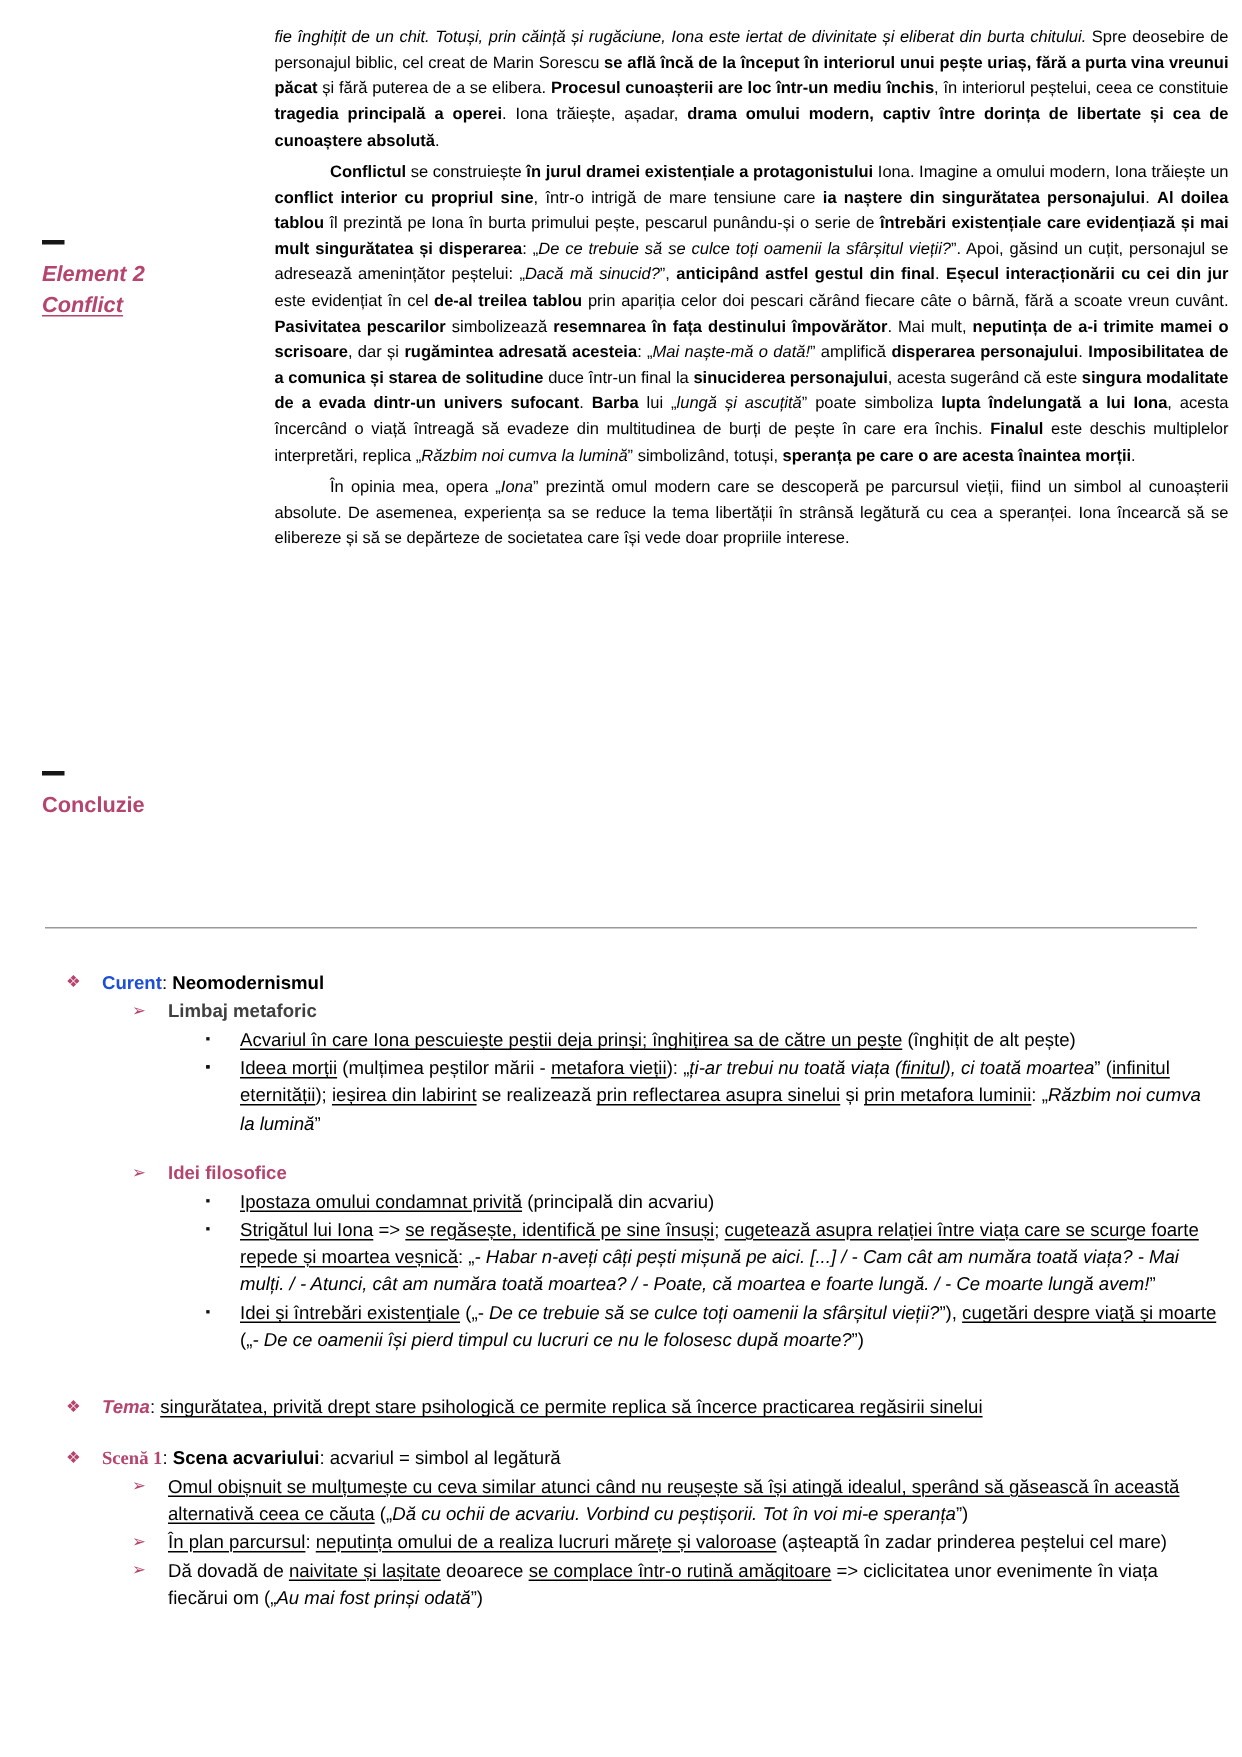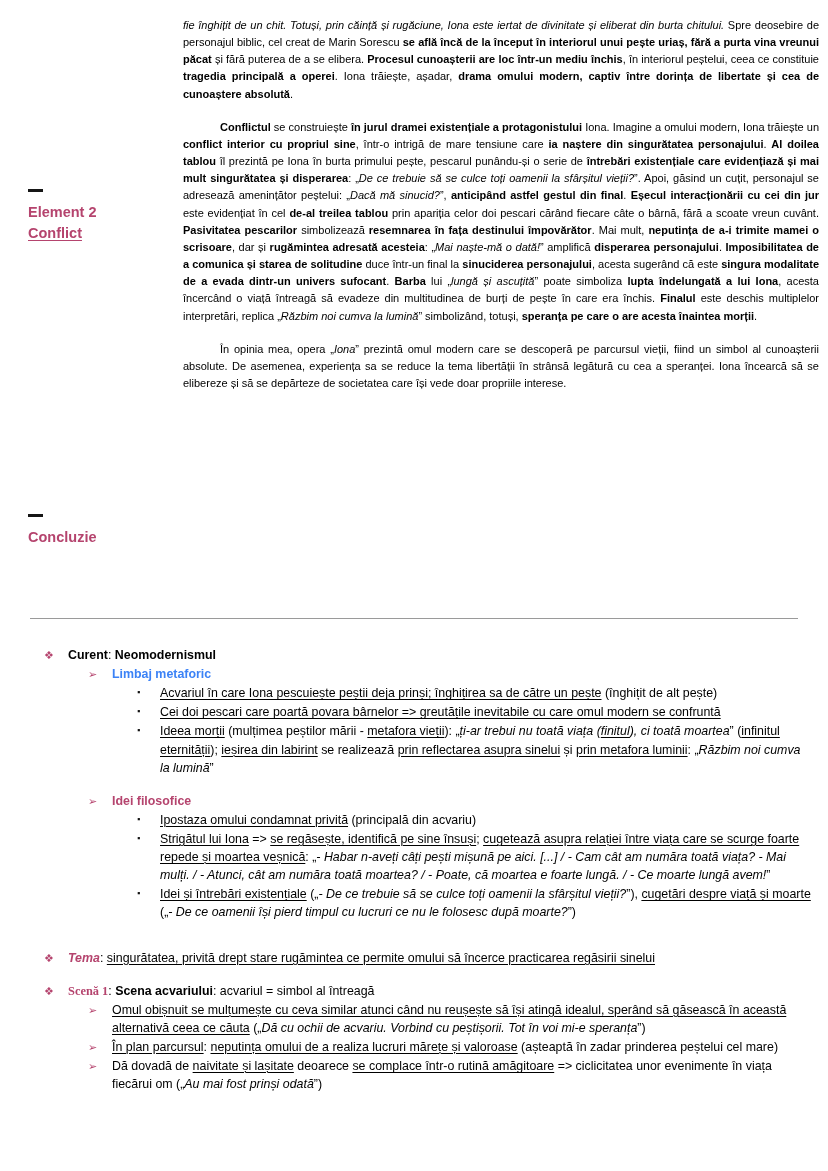--- a/index.html
+++ b/index.html
@@ -4,31 +4,31 @@
 <style>
   :root{ --accent:#b5446e; }
   *{ margin:0; padding:0; box-sizing:border-box; }
   html,body{ background:#ffffff; }
   .page{
     position:relative; width:828px; height:1171px; background:#ffffff;
     font-family:"Liberation Sans", sans-serif; color:#000; overflow:hidden; margin:0 auto;
   }
   .doc-column{ position:absolute; left:183px; top:17px; width:636px; }
   .para{ font-size:11px; line-height:1.56; text-align:justify; }
-  .para + .para{ margin-top:16px; }
+  .para + .para{ margin-top:4px; }
   .para.indent{ text-indent:37px; }
 
   .seg.b{ font-weight:bold; }
   .seg.i{ font-style:italic; }
   .u{ text-decoration:underline; text-underline-offset:2px; text-decoration-thickness:1px; }
 
   .margin-label{ position:absolute; left:28px; width:150px; }
   .margin-label .dash{ width:15px; height:3px; background:#161616; margin-bottom:10px; }
   .margin-label .label-line{ color:var(--accent); font-weight:bold; font-size:14.5px; line-height:1.45; }
-  .label-1{ top:189px; }
+  .label-1{ top:160px;font-style:italic; }
   .label-2{ top:514px; }
 
   .divider{ position:absolute; left:30px; top:618px; width:768px; height:1px; background:#9a9a9a; }
 
   .notes{ position:absolute; left:40px; top:646px; width:772px; font-size:12.4px; line-height:1.46; }
   .note-item{ position:relative; margin-bottom:1px; }
   .note-item.gap{ margin-top:15px; }
   .note-item.gap2{ margin-top:27px; }
   .level0{ padding-left:28px; }
   .level1{ padding-left:72px; }
@@ -55,29 +55,29 @@
 
   <div class="doc-column">
     <p class="para"><span class="seg i">fie înghițit de un chit. Totuși, prin căință și rugăciune, Iona este iertat de divinitate și eliberat din burta chitului.</span><span class="seg"> Spre deosebire de personajul biblic, cel creat de Marin Sorescu </span><span class="seg b">se află încă de la început în interiorul unui pește uriaș, fără a purta vina vreunui păcat</span><span class="seg"> și fără puterea de a se elibera. </span><span class="seg b">Procesul cunoașterii are loc într-un mediu închis</span><span class="seg">, în interiorul peștelui, ceea ce constituie </span><span class="seg b">tragedia principală a operei</span><span class="seg">. Iona trăiește, așadar, </span><span class="seg b">drama omului modern, captiv între dorința de libertate și cea de cunoaștere absolută</span><span class="seg">.</span></p>
     <p class="para indent"><span class="seg b">Conflictul</span><span class="seg"> se construiește </span><span class="seg b">în jurul dramei existențiale a protagonistului</span><span class="seg"> Iona. Imagine a omului modern, Iona trăiește un </span><span class="seg b">conflict interior cu propriul sine</span><span class="seg">, într-o intrigă de mare tensiune care </span><span class="seg b">ia naștere din singurătatea personajului</span><span class="seg">. </span><span class="seg b">Al doilea tablou</span><span class="seg"> îl prezintă pe Iona în burta primului pește, pescarul punându-și o serie de </span><span class="seg b">întrebări existențiale care evidențiază și mai mult singurătatea și disperarea</span><span class="seg">: „</span><span class="seg i">De ce trebuie să se culce toți oamenii la sfârșitul vieții?</span><span class="seg">”. Apoi, găsind un cuțit, personajul se adresează amenințător peștelui: „</span><span class="seg i">Dacă mă sinucid?</span><span class="seg">”, </span><span class="seg b">anticipând astfel gestul din final</span><span class="seg">. </span><span class="seg b">Eșecul interacționării cu cei din jur</span><span class="seg"> este evidențiat în cel </span><span class="seg b">de-al treilea tablou</span><span class="seg"> prin apariția celor doi pescari cărând fiecare câte o bârnă, fără a scoate vreun cuvânt. </span><span class="seg b">Pasivitatea pescarilor</span><span class="seg"> simbolizează </span><span class="seg b">resemnarea în fața destinului împovărător</span><span class="seg">. Mai mult, </span><span class="seg b">neputința de a-i trimite mamei o scrisoare</span><span class="seg">, dar și </span><span class="seg b">rugămintea adresată acesteia</span><span class="seg">: „</span><span class="seg i">Mai naște-mă o dată!</span><span class="seg">” amplifică </span><span class="seg b">disperarea personajului</span><span class="seg">. </span><span class="seg b">Imposibilitatea de a comunica și starea de solitudine</span><span class="seg"> duce într-un final la </span><span class="seg b">sinuciderea personajului</span><span class="seg">, acesta sugerând că este </span><span class="seg b">singura modalitate de a evada dintr-un univers sufocant</span><span class="seg">. </span><span class="seg b">Barba</span><span class="seg"> lui „</span><span class="seg i">lungă și ascuțită</span><span class="seg">” poate simboliza </span><span class="seg b">lupta îndelungată a lui Iona</span><span class="seg">, acesta încercând o viață întreagă să evadeze din multitudinea de burți de pește în care era închis. </span><span class="seg b">Finalul</span><span class="seg"> este deschis multiplelor interpretări, replica „</span><span class="seg i">Răzbim noi cumva la lumină</span><span class="seg">” simbolizând, totuși, </span><span class="seg b">speranța pe care o are acesta înaintea morții</span><span class="seg">.</span></p>
     <p class="para indent"><span class="seg">În opinia mea, opera „</span><span class="seg i">Iona</span><span class="seg">” prezintă omul modern care se descoperă pe parcursul vieții, fiind un simbol al cunoașterii absolute. De asemenea, experiența sa se reduce la tema libertății în strânsă legătură cu cea a speranței. Iona încearcă să se elibereze și să se depărteze de societatea care își vede doar propriile interese.</span></p>
   </div>
 
   <div class="divider"></div>
 
   <div class="notes" id="notes">
-      <div class="note-item level0"><span class="bullet">❖</span><span class="note-text"><span class="seg b" style="color: #000000;">Curent</span><span class="seg">: </span><span class="seg b">Neomodernismul</span></span></div>
-      <div class="note-item level1"><span class="bullet">➢</span><span class="note-text"><span class="seg b" style="color: #3b82f6;">Limbaj metaforic</span></span></div>
+      <div class="note-item level0"><span class="bullet">❖</span><span class="note-text"><span class="seg b" style="color: #1d4ed8;">Curent</span><span class="seg">: </span><span class="seg b">Neomodernismul</span></span></div>
+      <div class="note-item level1"><span class="bullet">➢</span><span class="note-text"><span class="seg b" style="color: #404040;">Limbaj metaforic</span></span></div>
       <div class="note-item level2"><span class="bullet">▪</span><span class="note-text"><span class="seg u">Acvariul în care Iona pescuiește peștii deja prinși; înghițirea sa de către un pește</span><span class="seg"> (înghițit de alt pește)</span></span></div>
-      <div class="note-item level2"><span class="bullet">▪</span><span class="note-text"><span class="seg u">Cei doi pescari care poartă povara bârnelor =&gt; greutățile inevitabile cu care omul modern se confruntă</span></span></div>
+      <div class="note-item level2"><span class="bullet">▪</span></div>
       <div class="note-item level2"><span class="bullet">▪</span><span class="note-text"><span class="seg u">Ideea morții</span><span class="seg"> (mulțimea peștilor mării - </span><span class="seg u">metafora vieții</span><span class="seg">): „</span><span class="seg i">ți-ar trebui nu toată viața</span><span class="seg i"> (</span><span class="seg i u">finitul</span><span class="seg i">), </span><span class="seg i">ci toată moartea</span><span class="seg">” (</span><span class="seg u">infinitul eternității</span><span class="seg">); </span><span class="seg u">ieșirea din labirint</span><span class="seg"> se realizează </span><span class="seg u">prin reflectarea asupra sinelui</span><span class="seg"> și </span><span class="seg u">prin metafora luminii</span><span class="seg">: „</span><span class="seg i">Răzbim noi cumva la lumină</span><span class="seg">”</span></span></div>
       <div class="note-item level1 gap"><span class="bullet">➢</span><span class="note-text"><span class="seg b" style="color: rgb(181, 68, 110);">Idei filosofice</span></span></div>
       <div class="note-item level2"><span class="bullet">▪</span><span class="note-text"><span class="seg u">Ipostaza omului condamnat privită</span><span class="seg"> (principală din acvariu)</span></span></div>
       <div class="note-item level2"><span class="bullet">▪</span><span class="note-text"><span class="seg u">Strigătul lui Iona</span><span class="seg"> =&gt; </span><span class="seg u">se regăsește, identifică pe sine însuși</span><span class="seg">; </span><span class="seg u">cugetează asupra relației între viața care se scurge foarte repede și moartea veșnică</span><span class="seg">: „</span><span class="seg i">- Habar n-aveți câți pești mișună pe aici. [...] / - Cam cât am număra toată viața? - Mai mulți. / - Atunci, cât am număra toată moartea? / - Poate, că moartea e foarte lungă. / - Ce moarte lungă avem!</span><span class="seg">”</span></span></div>
       <div class="note-item level2"><span class="bullet">▪</span><span class="note-text"><span class="seg u">Idei și întrebări existențiale</span><span class="seg"> („</span><span class="seg i">- De ce trebuie să se culce toți oamenii la sfârșitul vieții?</span><span class="seg">”), </span><span class="seg u">cugetări despre viață și moarte</span><span class="seg"> („</span><span class="seg i">- De ce oamenii își pierd timpul cu lucruri ce nu le folosesc după moarte?</span><span class="seg">”)</span></span></div>
-      <div class="note-item level0 gap2"><span class="bullet">❖</span><span class="note-text"><span class="seg b" style="color: rgb(181, 68, 110); font-style: italic;">Tema</span><span class="seg">: </span><span class="seg u">singurătatea, privită drept stare rugămintea ce permite omului să încerce practicarea regăsirii sinelui</span></span></div>
-      <div class="note-item level0 gap"><span class="bullet">❖</span><span class="note-text"><span class="seg b" style="color: rgb(181, 68, 110); font-family: Liberation Serif, serif;">Scenă 1</span><span class="seg">: </span><span class="seg b">Scena acvariului</span><span class="seg">: acvariul = simbol al întreagă</span></span></div>
+      <div class="note-item level0 gap2"><span class="bullet">❖</span><span class="note-text"><span class="seg b" style="color: rgb(181, 68, 110); font-style: italic;">Tema</span><span class="seg">: </span><span class="seg u">singurătatea, privită drept stare psihologică ce permite replica să încerce practicarea regăsirii sinelui</span></span></div>
+      <div class="note-item level0 gap"><span class="bullet">❖</span><span class="note-text"><span class="seg b" style="color: rgb(181, 68, 110); font-family: Liberation Serif, serif;">Scenă 1</span><span class="seg">: </span><span class="seg b">Scena acvariului</span><span class="seg">: acvariul = simbol al legătură</span></span></div>
       <div class="note-item level1"><span class="bullet">➢</span><span class="note-text"><span class="seg u">Omul obișnuit se mulțumește cu ceva similar atunci când nu reușește să își atingă idealul, sperând să găsească în această alternativă ceea ce căuta</span><span class="seg"> („</span><span class="seg i">Dă cu ochii de acvariu. Vorbind cu peștișorii. Tot în voi mi-e speranța</span><span class="seg">”)</span></span></div>
       <div class="note-item level1"><span class="bullet">➢</span><span class="note-text"><span class="seg u">În plan parcursul</span><span class="seg">: </span><span class="seg u">neputința omului de a realiza lucruri mărețe și valoroase</span><span class="seg"> (așteaptă în zadar prinderea peștelui cel mare)</span></span></div>
       <div class="note-item level1"><span class="bullet">➢</span><span class="note-text"><span class="seg">Dă dovadă de </span><span class="seg u">naivitate și lașitate</span><span class="seg"> deoarece </span><span class="seg u">se complace într-o rutină amăgitoare</span><span class="seg"> =&gt; ciclicitatea unor evenimente în viața fiecărui om („</span><span class="seg i">Au mai fost prinși odată</span><span class="seg">”)</span></span></div>
     </div>
 
 </div>
 
 </body></html>

